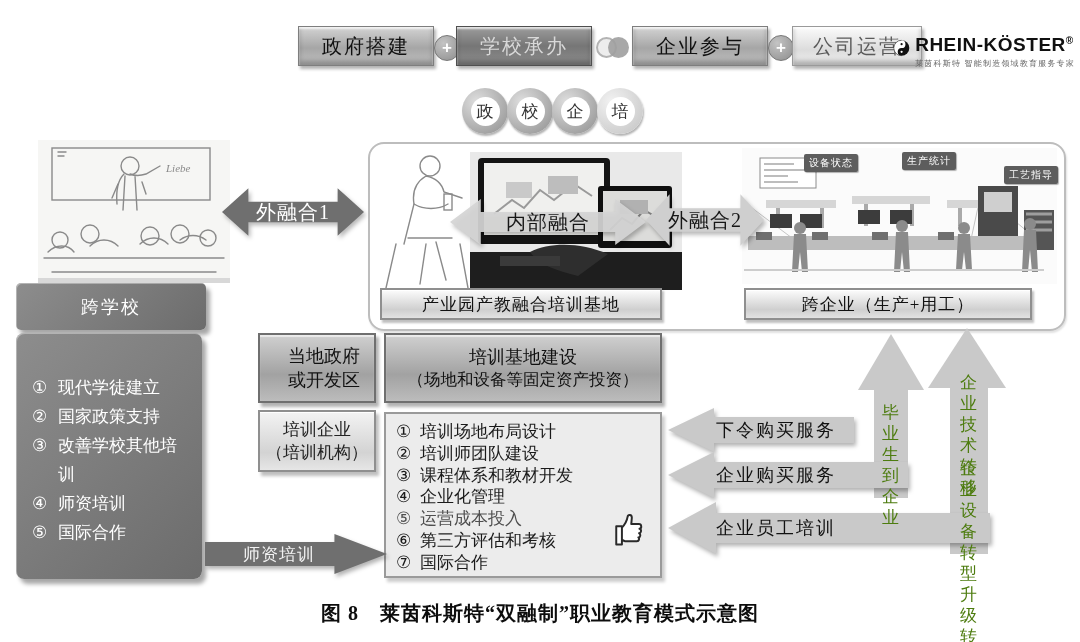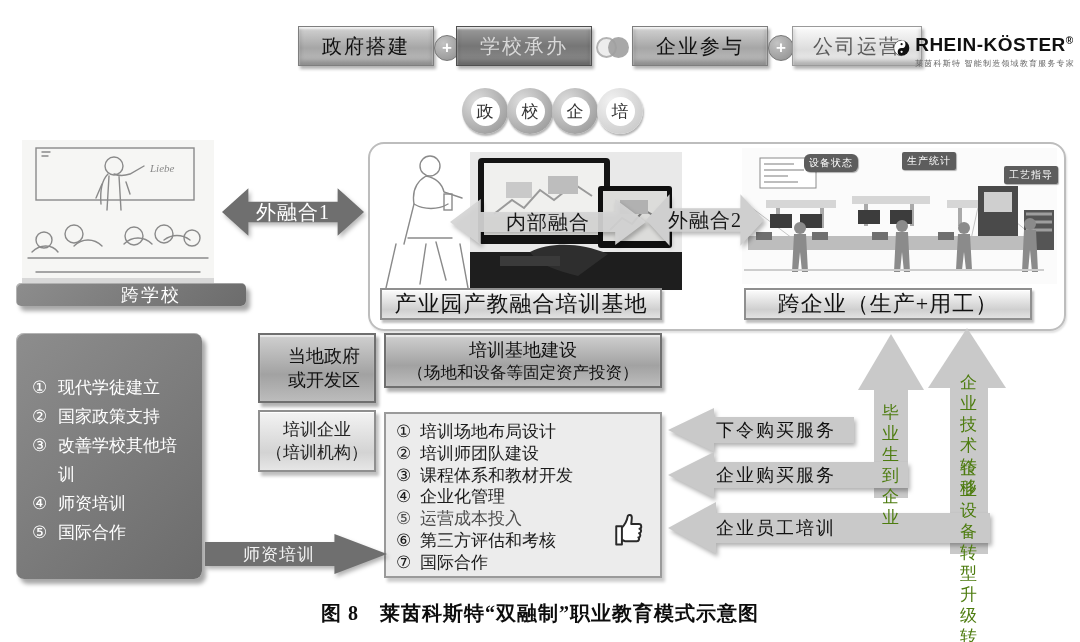--- a/index.html
+++ b/index.html
@@ -49,50 +49,50 @@
   
   .ring{
     width:46px;height:46px;border-radius:50%;
     background:radial-gradient(circle at 32% 30%,#dedede,#8e8e8e);
     box-shadow:1px 2px 2px rgba(0,0,0,.3);
   }
   .ring-light{background:radial-gradient(circle at 32% 30%,#f2f2f2,#c2c2c2);}
   .ring-core{width:29px;height:29px;border-radius:50%;background:#fff;font-size:17px;color:#333;}
 
   
-  .classroom{left:22px;top:140px;width:192px;height:138px;background:#f6f6f4;box-shadow:0 5px 0 #d8d8d8;}
+  .classroom{left:38px;top:140px;width:192px;height:138px;background:#f6f6f4;box-shadow:0 5px 0 #d8d8d8;}
   .worker{left:378px;top:150px;width:100px;height:142px;background:#fff;}
   .monitors{left:470px;top:152px;width:212px;height:138px;}
   .factory{left:742px;top:148px;width:315px;height:136px;background:#fbfbfb;}
   .factory-chip{
     position:absolute;background:#5d5d5d;color:#fff;font-size:10px;
     padding:2px 5px;border-radius:2px;letter-spacing:1px;white-space:nowrap;
     box-shadow:1px 1px 1px rgba(0,0,0,.3);
   }
 
   
   .platform{left:368px;top:142px;width:694px;height:185px;border:2px solid #bdbdbd;border-radius:16px;box-shadow:1px 2px 2px rgba(0,0,0,.12);}
   .label-bar{
     height:32px;box-sizing:border-box;border:2px solid #8f8f8f;
     background:linear-gradient(180deg,#fcfcfc,#cfcfcf 70%,#e2e2e2);
     box-shadow:2px 3px 2px rgba(0,0,0,.25), inset 0 1px 0 #fff;
-    font-size:22px;letter-spacing:1px;color:#111;
+    font-size:17px;letter-spacing:1px;color:#111;
   }
 
   
   .darrow{filter:drop-shadow(2px 3px 2px rgba(0,0,0,.28));}
   .darrow svg{display:block;width:100%;height:100%;}
   .darrow-label{position:absolute;inset:0;display:flex;align-items:center;justify-content:center;font-size:20px;letter-spacing:1px;}
 
   
   .dark-panel{
     background:linear-gradient(135deg,#8d8d8d,#6c6c6c);color:#fff;
     border-radius:5px;box-shadow:4px 5px 4px rgba(0,0,0,.35), inset 1px 1px 0 rgba(255,255,255,.35);
   }
-  .cross-school{left:16px;top:283px;width:190px;height:23px;font-size:18px;letter-spacing:2px;padding-left:40px;}
+  .cross-school{left:16px;top:283px;width:190px;height:47px;font-size:18px;letter-spacing:2px;}
   .school-box{left:16px;top:333px;width:186px;height:246px;padding:40px 12px 0 16px;box-sizing:border-box;border-radius:8px;}
   .school-item{display:flex;font-size:17px;line-height:29px;}
   .school-item .num{width:26px;flex:none;}
   .school-item .txt{flex:1;}
 
   
   .fund-mid{
     box-sizing:border-box;border:2px solid #6f6f6f;
     background:linear-gradient(180deg,#d0d0d0,#a2a2a2 60%,#bcbcbc);
     box-shadow:3px 4px 3px rgba(0,0,0,.3), inset 0 2px 1px rgba(255,255,255,.6);
@@ -274,21 +274,21 @@
           <path d="M52 86 l12 0 l2 38 l-6 0 l-2 -20 l-2 20 l-6 0 Z"></path>
         <circle cx="160" cy="78" r="6"></circle>
           <path d="M154 84 l12 0 l2 40 l-6 0 l-2 -20 l-2 20 l-6 0 Z"></path>
         <circle cx="222" cy="80" r="6"></circle>
           <path d="M216 86 l12 0 l2 36 l-6 0 l-2 -18 l-2 18 l-6 0 Z"></path>
         <circle cx="288" cy="76" r="6"></circle>
           <path d="M282 82 l12 0 l2 42 l-6 0 l-2 -22 l-2 22 l-6 0 Z"></path>
       </g>
       <path d="M2 122 l300 0" stroke="#cdcdcd" stroke-width="2"></path>
     </svg>
-    <div class="factory-chip" style="left:62px;top:6px;border-radius:6px;">设备状态</div>
+    <div class="factory-chip" style="left:62px;top:6px;">设备状态</div>
     <div class="factory-chip" style="left:160px;top:4px;">生产统计</div>
     <div class="factory-chip" style="left:262px;top:18px;">工艺指导</div>
   </div>
 
   <div class="abs darrow" style="left:450px;top:194px;width:196px;height:56px;">
     <svg viewBox="0 0 140 56" preserveAspectRatio="none">
       <polygon points="0,28 22,5 22,18 118,18 118,5 140,28 118,51 118,38 22,38 22,51" fill="#d4d4d4" opacity="0.93"></polygon>
     </svg>
     <div class="darrow-label" style="color:#161616;">内部融合</div>
   </div>
@@ -332,21 +332,21 @@
       <span class="num">⑤</span>
       <span class="txt">国际合作</span>
     </div>
   </div>
 
   <div class="abs fund-mid flexc" style="left:258px;top:333px;width:118px;height:70px;font-size:18px;padding-left:14px;">
     <div>当地政府</div>
     <div>或开发区</div>
   </div>
 
-  <div class="abs fund-mid flexc" style="left:384px;top:333px;width:278px;height:55px;">
+  <div class="abs fund-mid flexc" style="left:384px;top:333px;width:278px;height:70px;">
     <div style="font-size:18px;">培训基地建设</div>
     <div style="font-size:16.5px;">（场地和设备等固定资产投资）</div>
   </div>
 
   <div class="abs fund-light flexc" style="left:258px;top:410px;width:118px;height:62px;font-size:17px;">
     <div>培训企业</div>
     <div>（培训机构）</div>
   </div>
 
   <div class="abs task-box">

